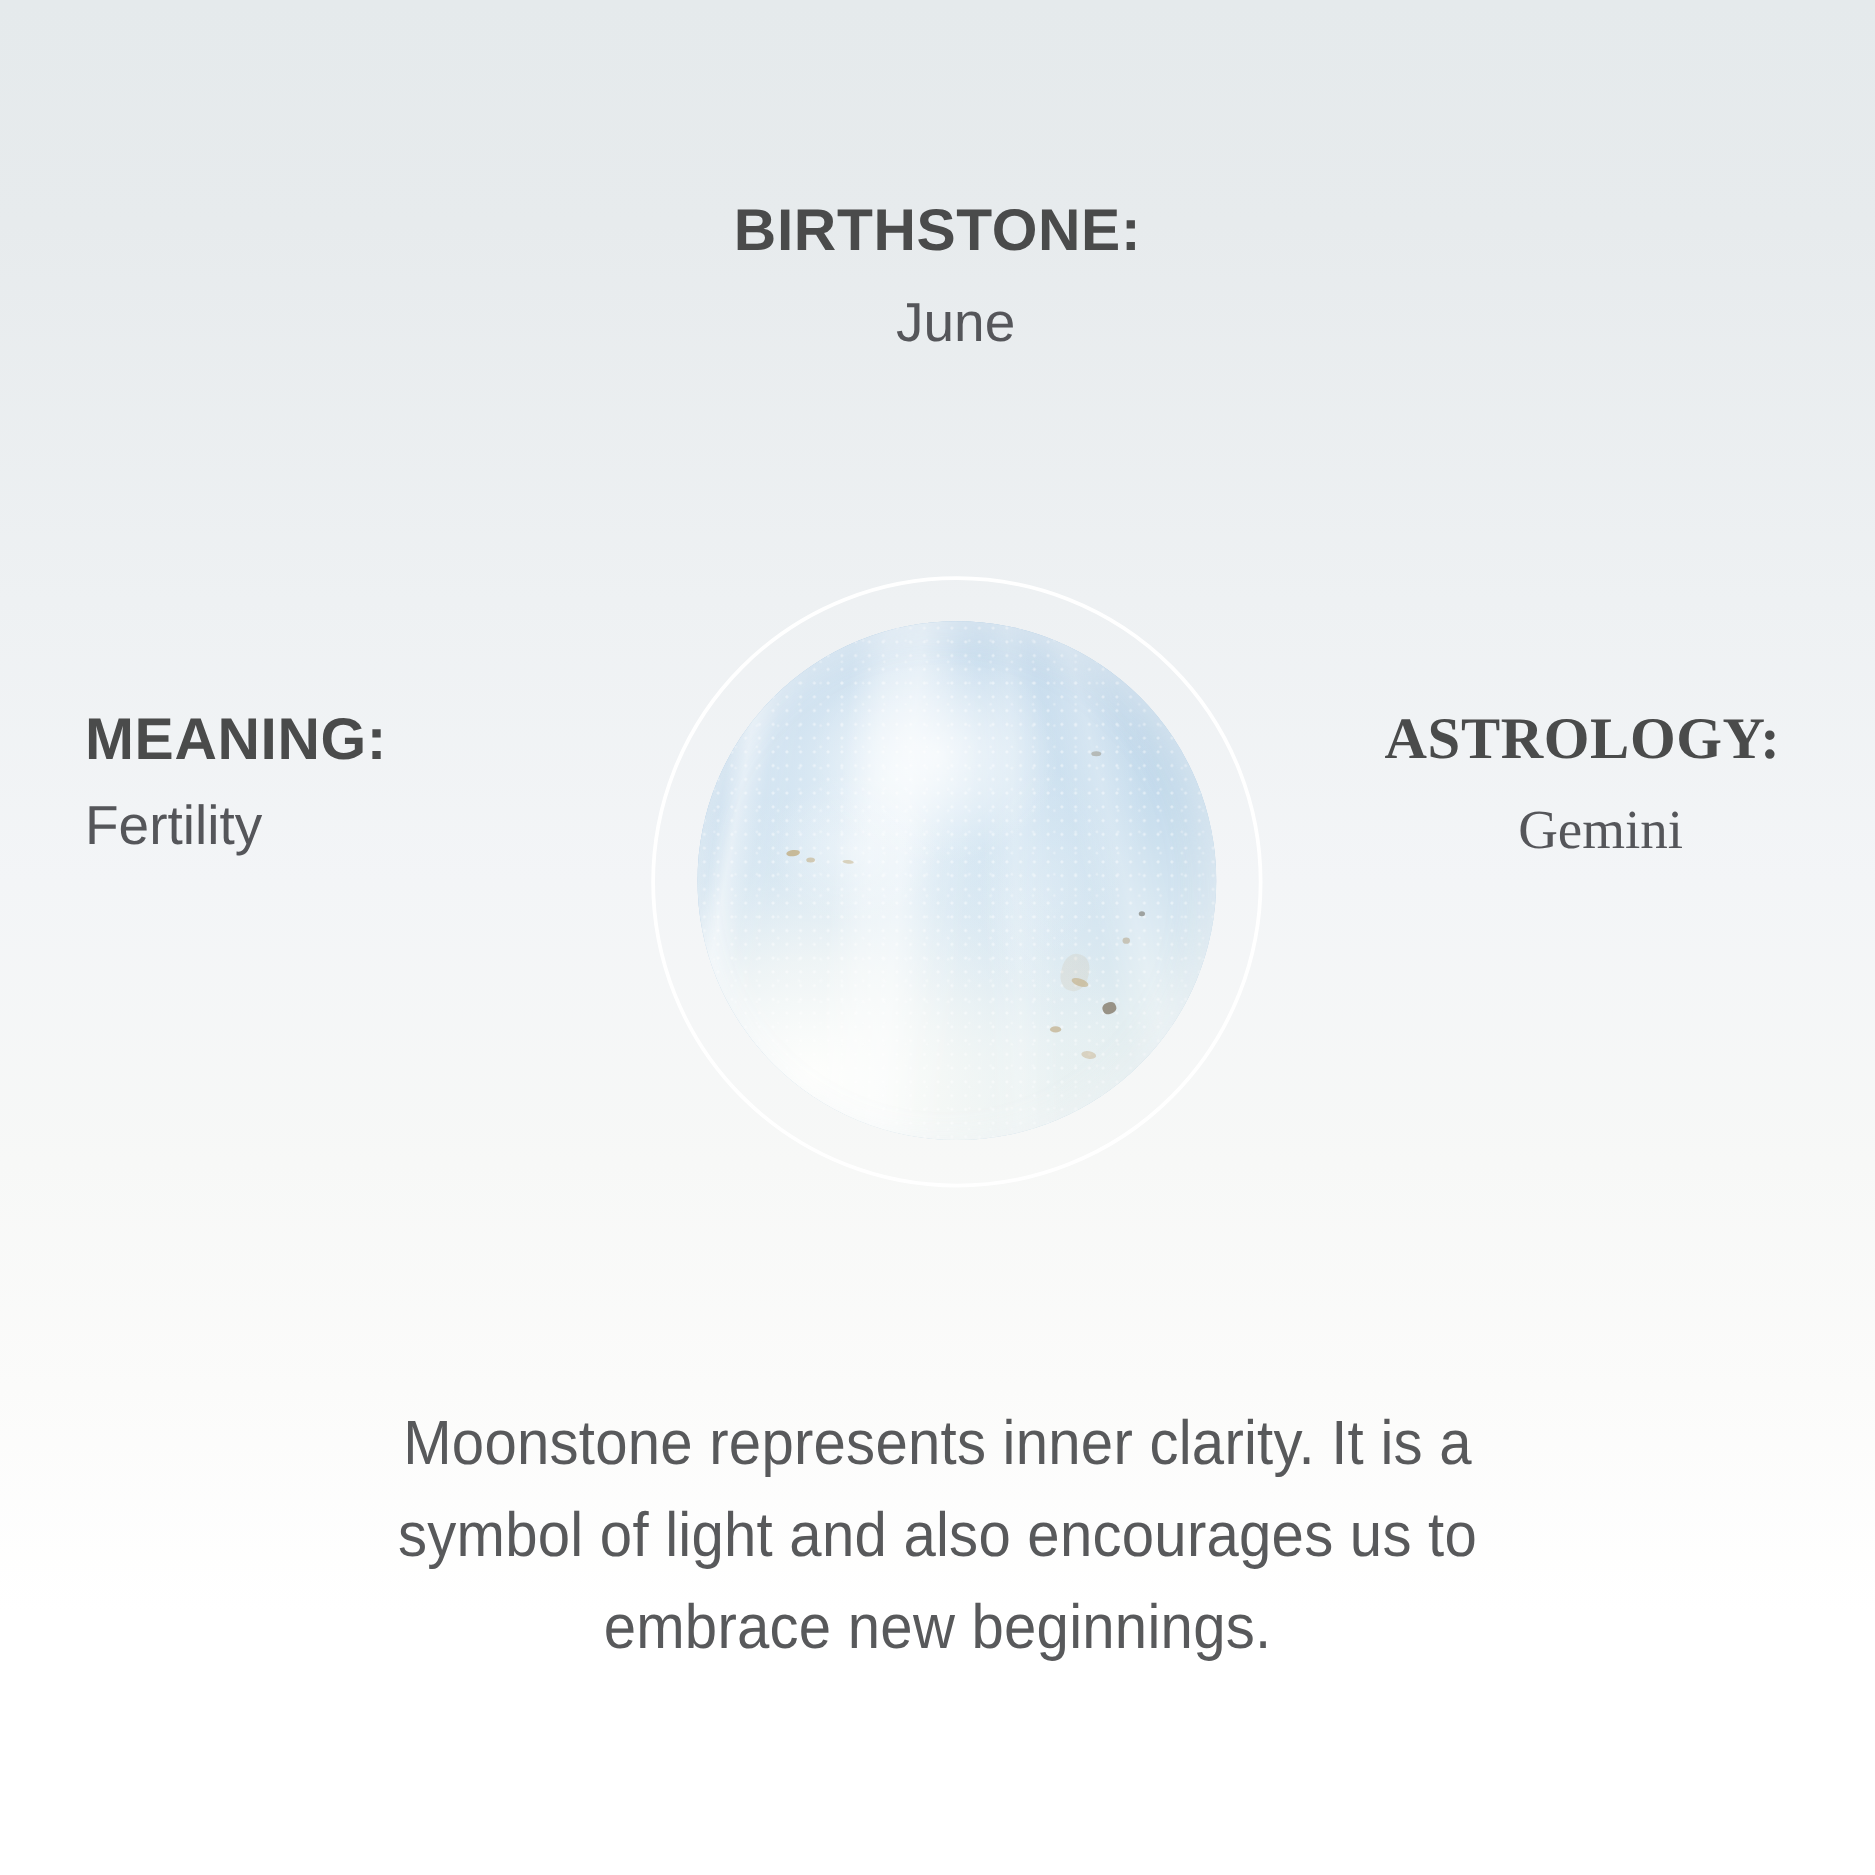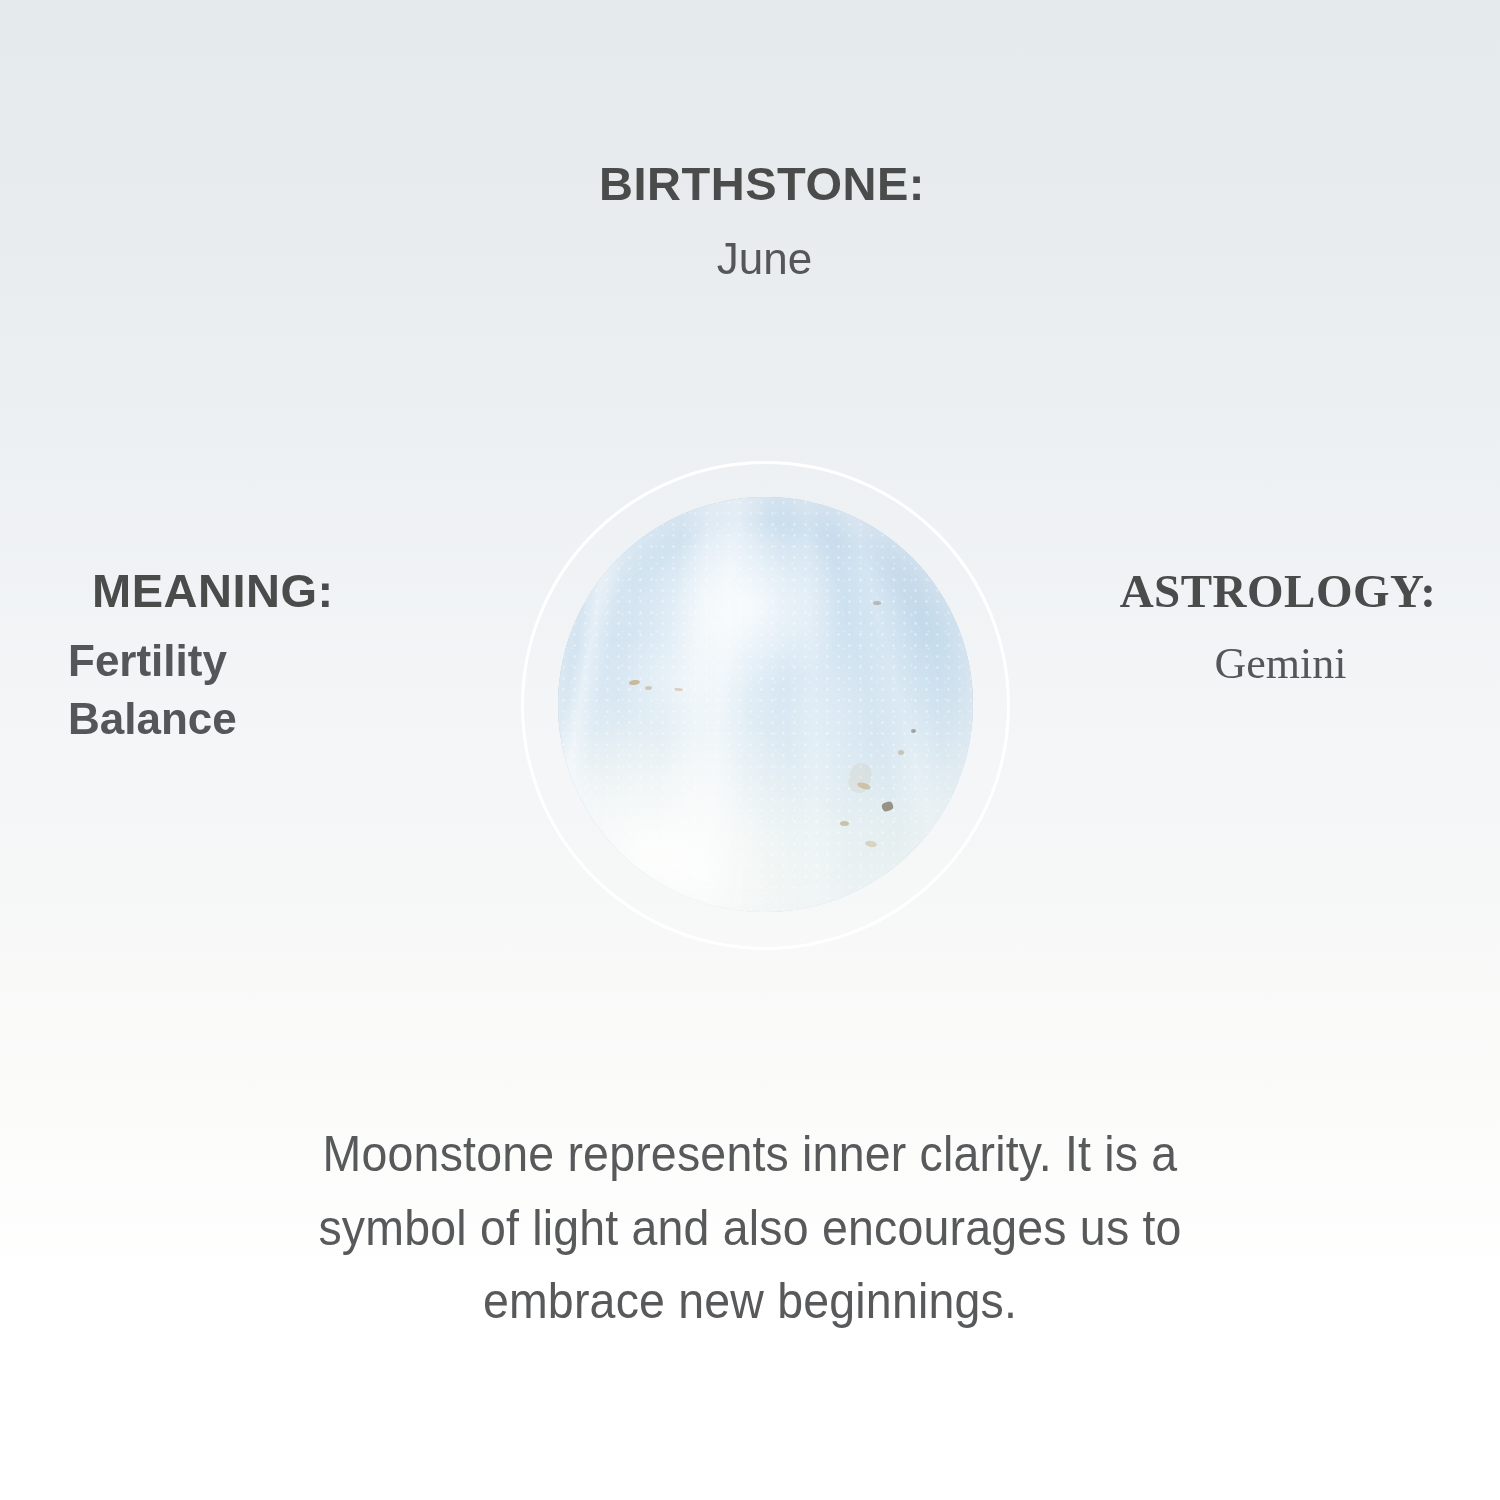--- a/index.html
+++ b/index.html
@@ -39,21 +39,20 @@
     width: 1500px;
     text-align: center;
   }
   .label {
     font-size: 47px;
     font-weight: 700;
     letter-spacing: 0.5px;
     color: #4a4b4b;
     line-height: 1.12;
     white-space: nowrap;
-    margin-left: 24px;
   }
   .value {
     font-size: 44px;
     font-weight: 400;
     color: #55565a;
     line-height: 1.45;
     white-space: nowrap;
     padding-left: 29px;
   }
   .birthstone-block .value { margin-top: 16px; }
@@ -78,21 +77,21 @@
   .astrology-block .value {
     margin-top: 14px;
   }
   .meaning-list {
     list-style: none;
     margin: 14px 0 0 0;
     padding: 0;
   }
   .meaning-list li {
     font-size: 44px;
-    font-weight: 700;
+    font-weight: 400;
     color: #55565a;
     line-height: 1.32;
     white-space: nowrap;
   }
 
   
   .stone-wrap {
     position: absolute;
     left: 521px;
     top: 461px;
@@ -201,21 +200,20 @@
 
   <div class="birthstone-block">
     <div class="label">BIRTHSTONE:</div>
     <div class="value">June</div>
   </div>
 
   <div class="meaning-block">
     <div class="label">MEANING:</div>
     <ul class="meaning-list">
       <li>Fertility</li>
-      <li>Balance</li>
     </ul>
   </div>
 
   <div class="astrology-block">
     <div class="label">ASTROLOGY:</div>
     <div class="value">Gemini</div>
   </div>
 
   <div class="stone-wrap">
     <div class="stone-ring"></div>

